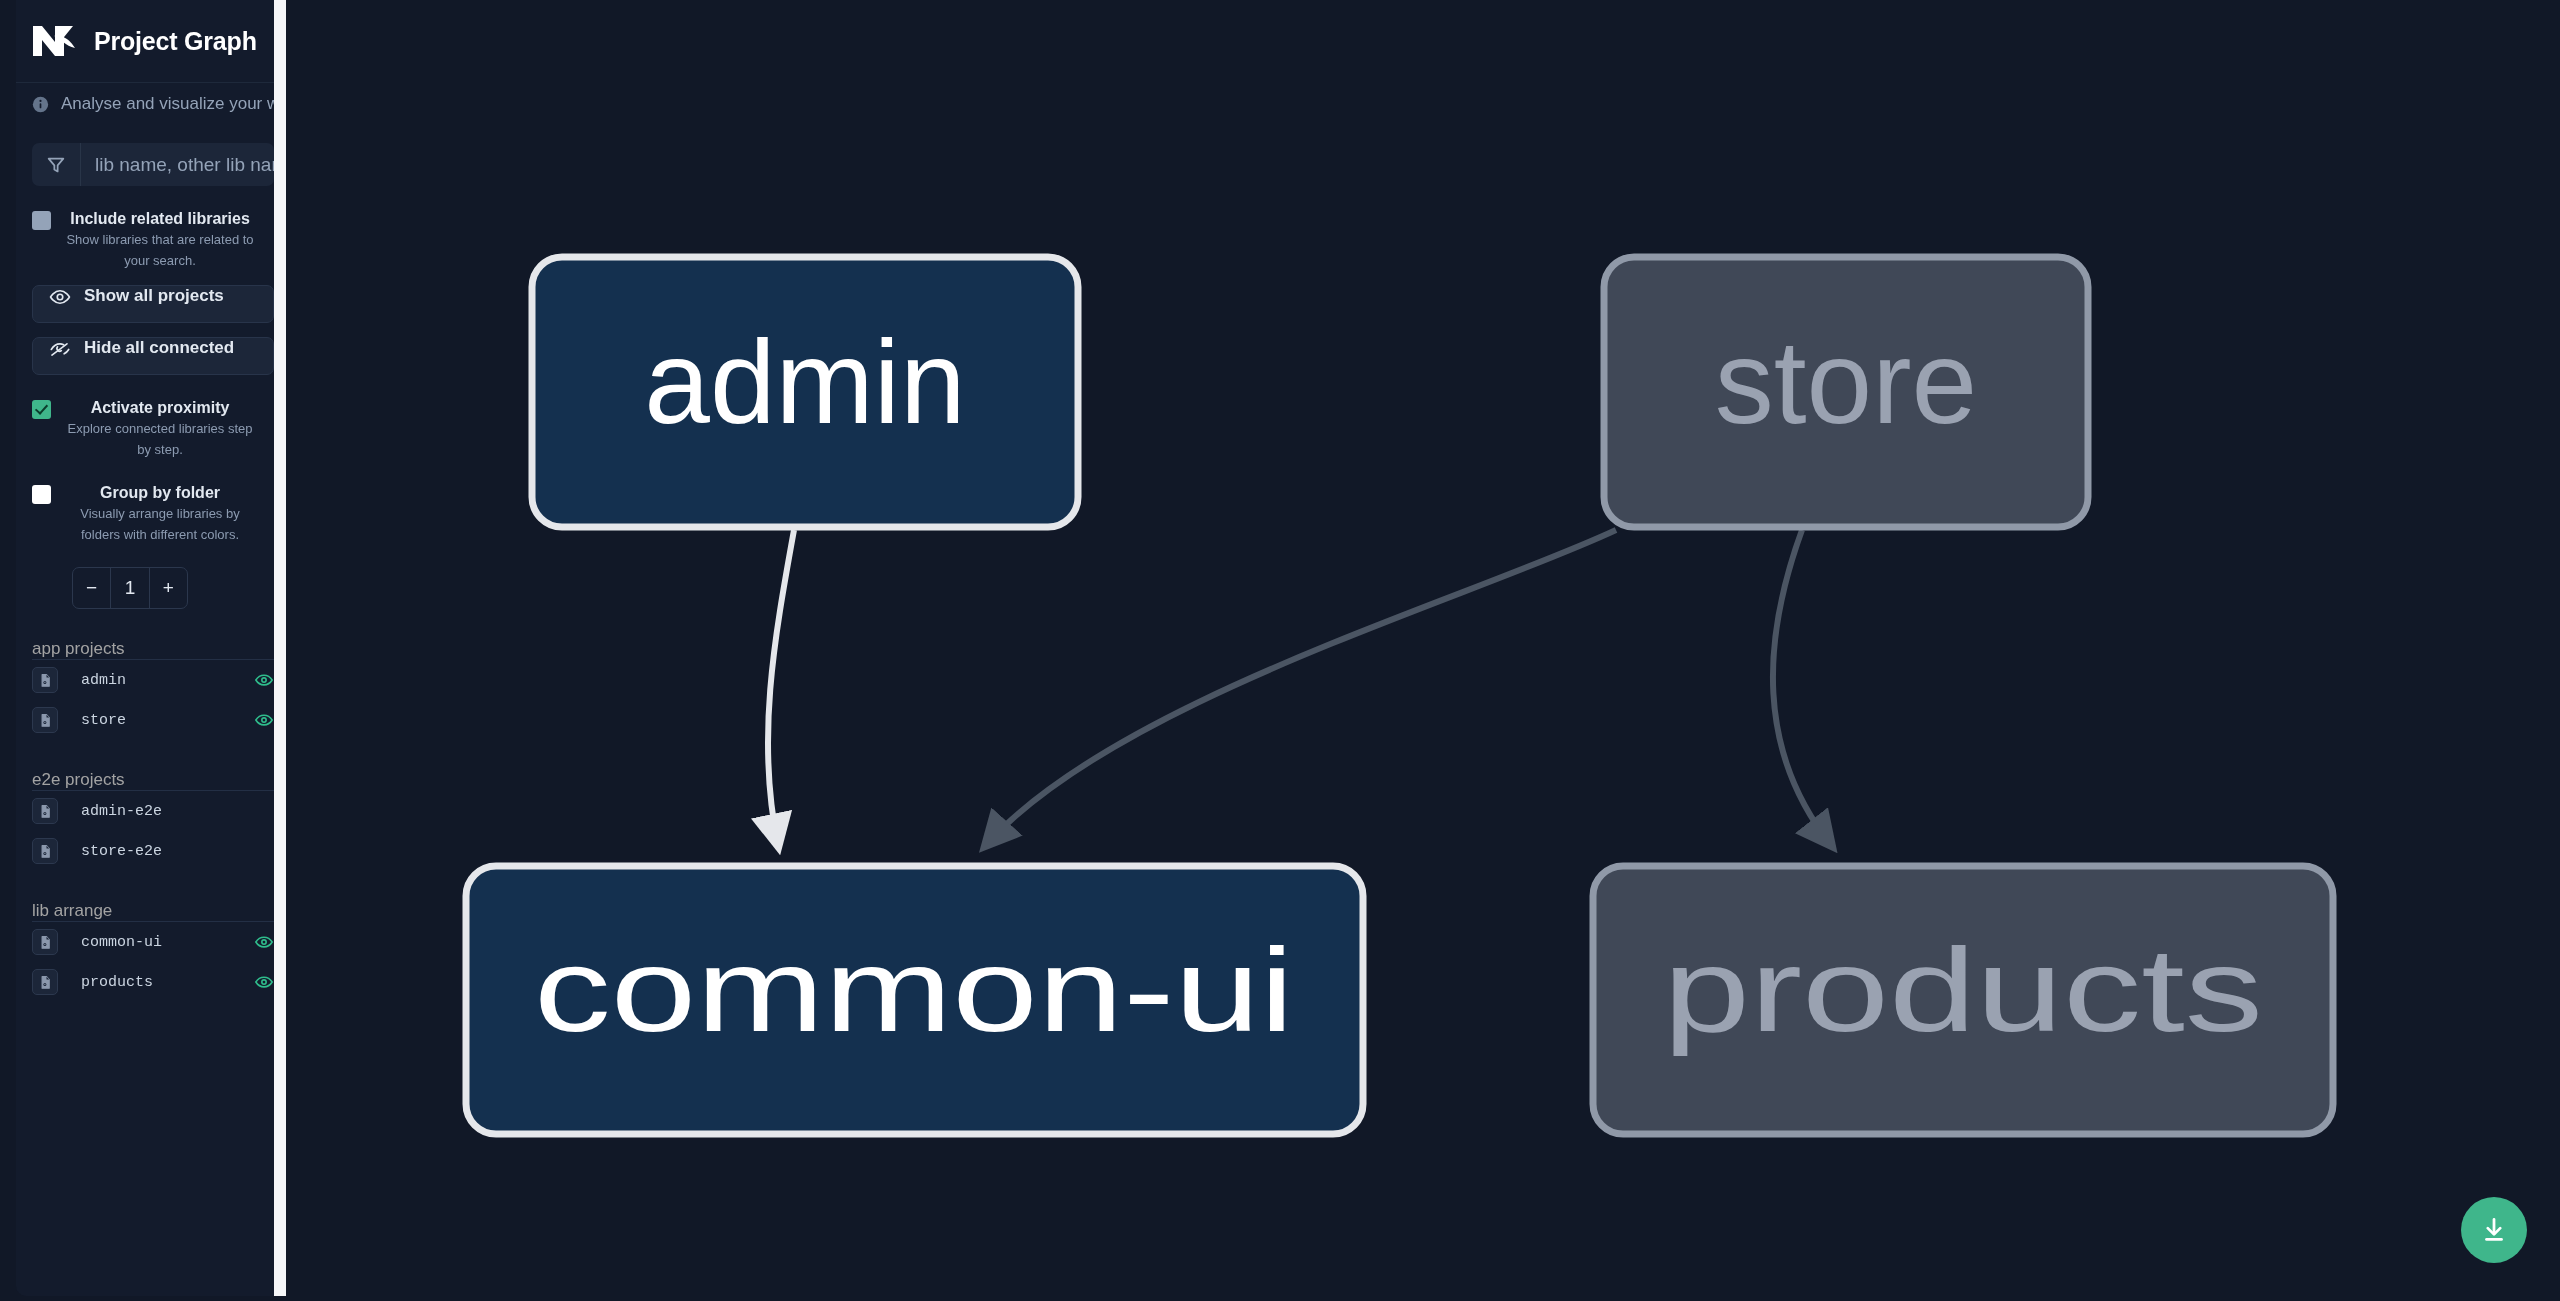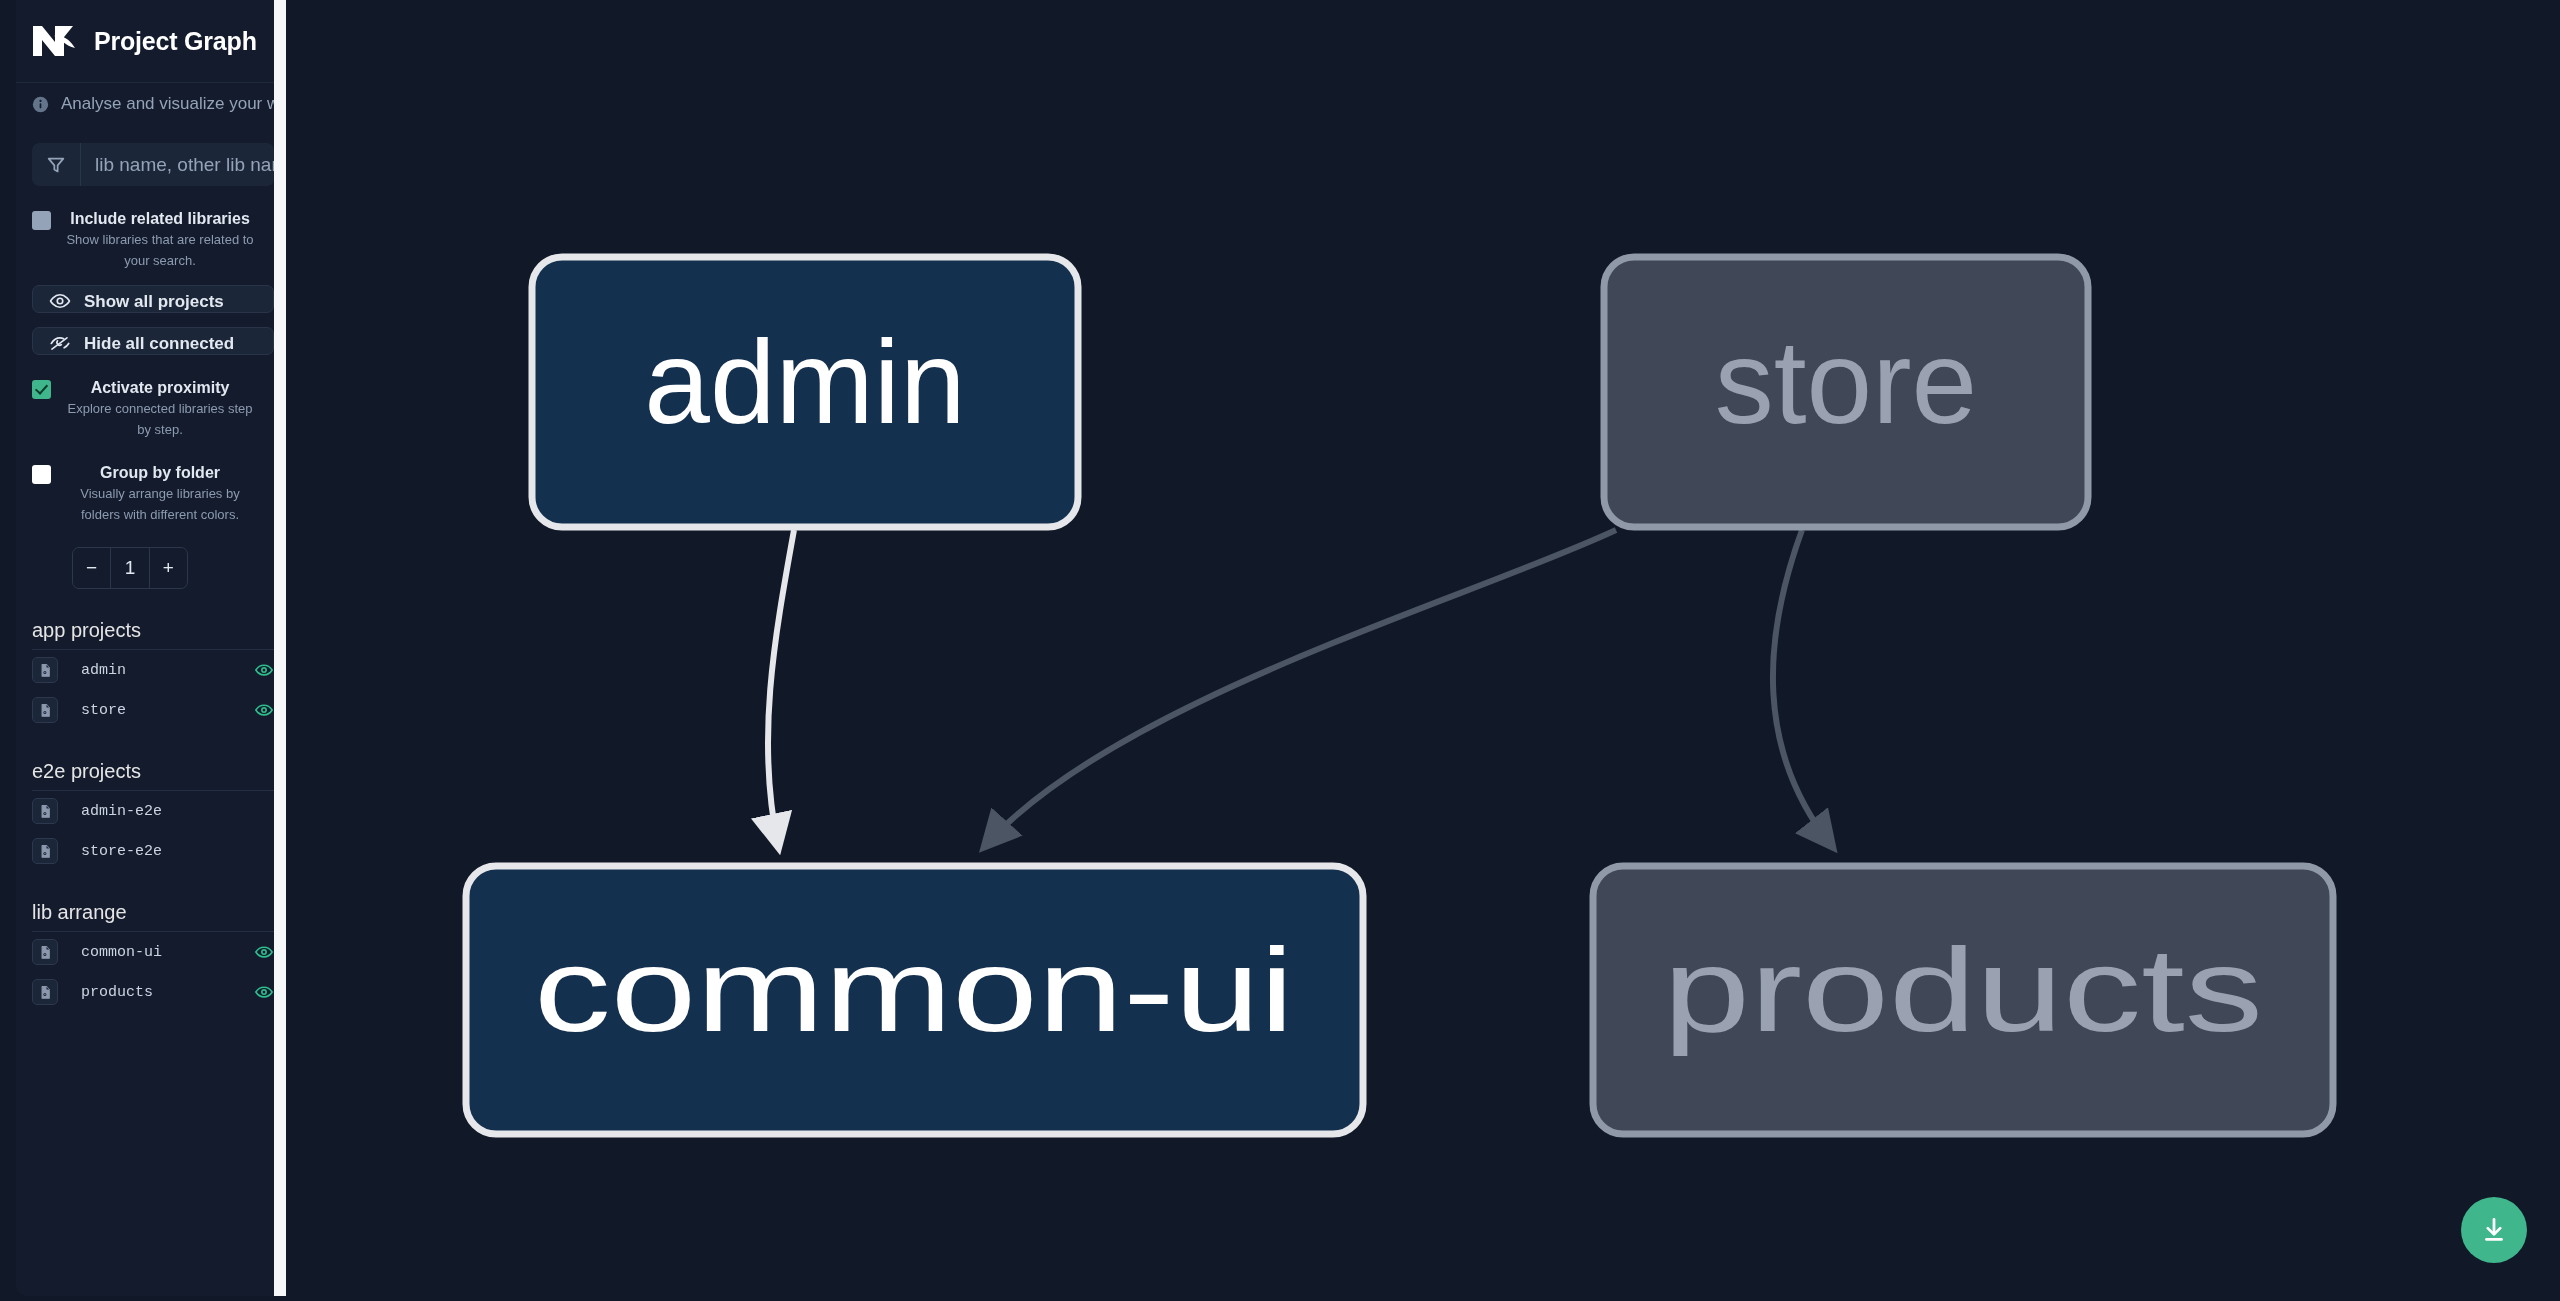--- a/index.html
+++ b/index.html
@@ -156,22 +156,22 @@
     color: #8c9bb1;
     font-size: 13px;
     line-height: 21px;
     display: block;
     max-width: 194px;
   }
 
   
   .act-btn {
     display: flex;
-    align-items: flex-end;
-    height: 28px;
+    align-items: flex-start;
+    height: 38px;
     background: #1c2639;
     border: 1px solid #2a3purple;
     border: 1px solid #28344a;
     border-radius: 7px;
     margin-top: 14px;
     padding-left: 16px;
     gap: 13px;
     box-sizing: border-box;
     cursor: pointer;
   }
@@ -202,23 +202,23 @@
     justify-content: center;
     color: #e2e8f0;
     font-size: 19px;
     cursor: pointer;
   }
   .stepper .sep { border-left: 1px solid #2b374d; }
 
   
   .group { margin-top: 30px; }
   .group-title {
-    color: #e5e5e5;
-    font-size: 20px;
-    padding-bottom: 7px;
+    color: #a3a3a3;
+    font-size: 17px;
+    padding-bottom: 0;
     border-bottom: 1px solid #232f45;
     display: block;
   }
   .proj-row {
     display: flex;
     align-items: center;
     height: 40px;
     gap: 0;
     cursor: pointer;
   }

